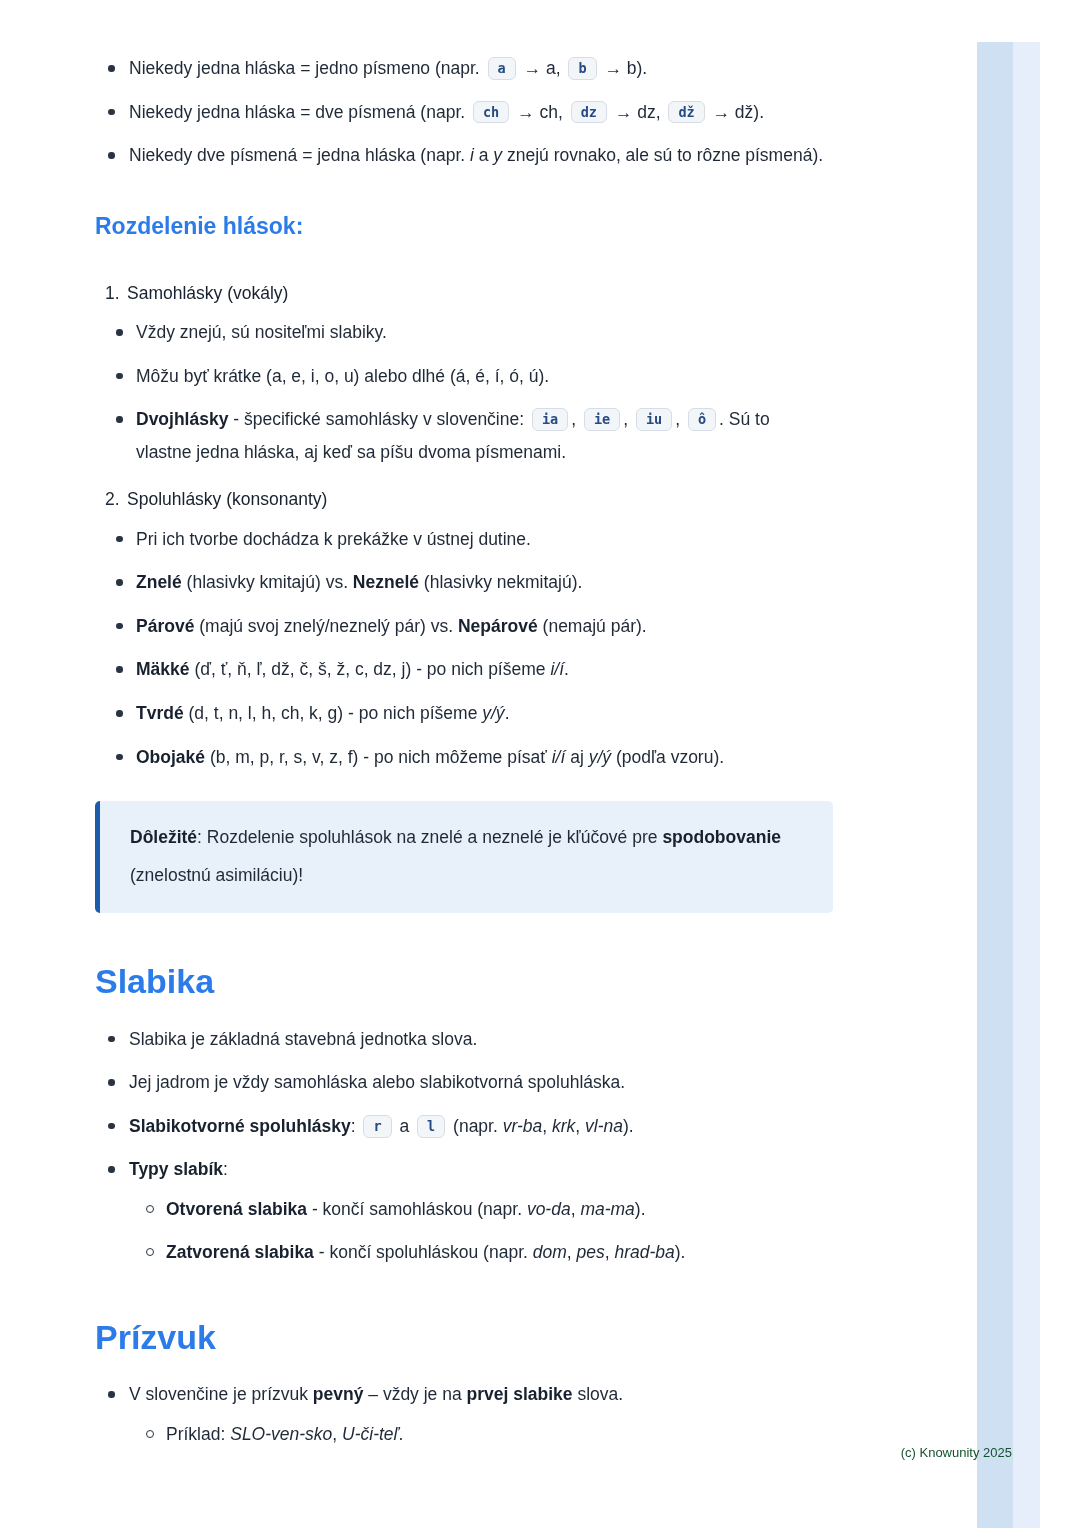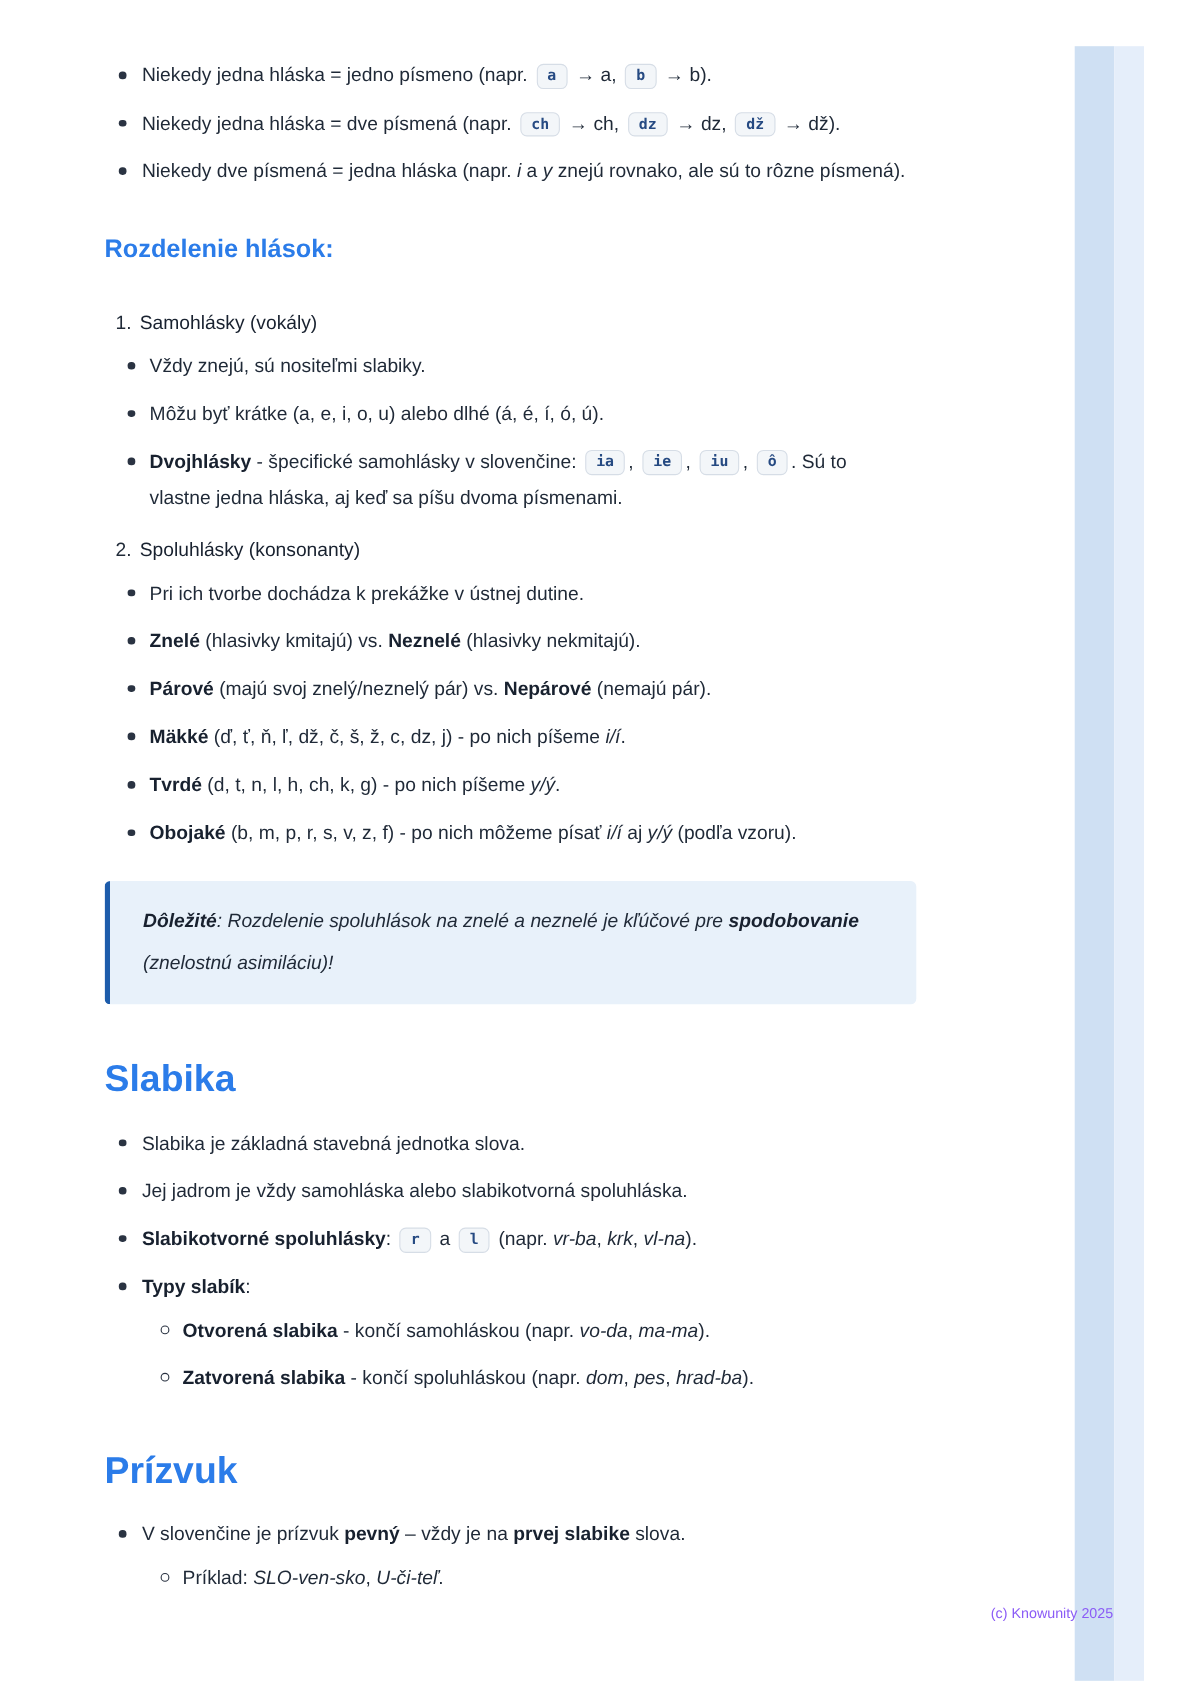--- a/index.html
+++ b/index.html
@@ -49,34 +49,34 @@
     display:inline-block;
     font-family:"DejaVu Sans Mono",monospace;
     font-size:13.5px;font-weight:bold;color:#264a82;
     background:#f3f6f9;border:1px solid #d6dde6;border-radius:6px;
     padding:2px 9px;margin:0 3px;line-height:1.25;vertical-align:1px;
   }
 
   .callout{
     margin-top:28px;width:738px;
     background:#e8f1fa;border-left:5px solid #1d5cab;border-radius:5px;
-    padding:18px 30px 19px;line-height:2.15;font-style:italic;
+    padding:18px 30px 19px;line-height:2.15;
   }
 
   .edge-strip-outer{
     position:absolute;left:977px;top:42px;width:36px;height:1486px;
     background:#cfe0f3;z-index:1;
   }
   .edge-strip-inner{
     position:absolute;left:1013px;top:42px;width:27px;height:1486px;
     background:#e5eefa;z-index:1;
   }
   .footer{
-    position:absolute;right:68px;bottom:54px;z-index:3;
-    font-size:13px;color:#8b5cf6;
+    position:absolute;right:68px;bottom:68px;z-index:3;
+    font-size:13px;color:#14532d;
   }
 </style>
 </head>
 <body>
 
 <div class="page">
 
   <div class="content">
 
     <ul class="bullets">

